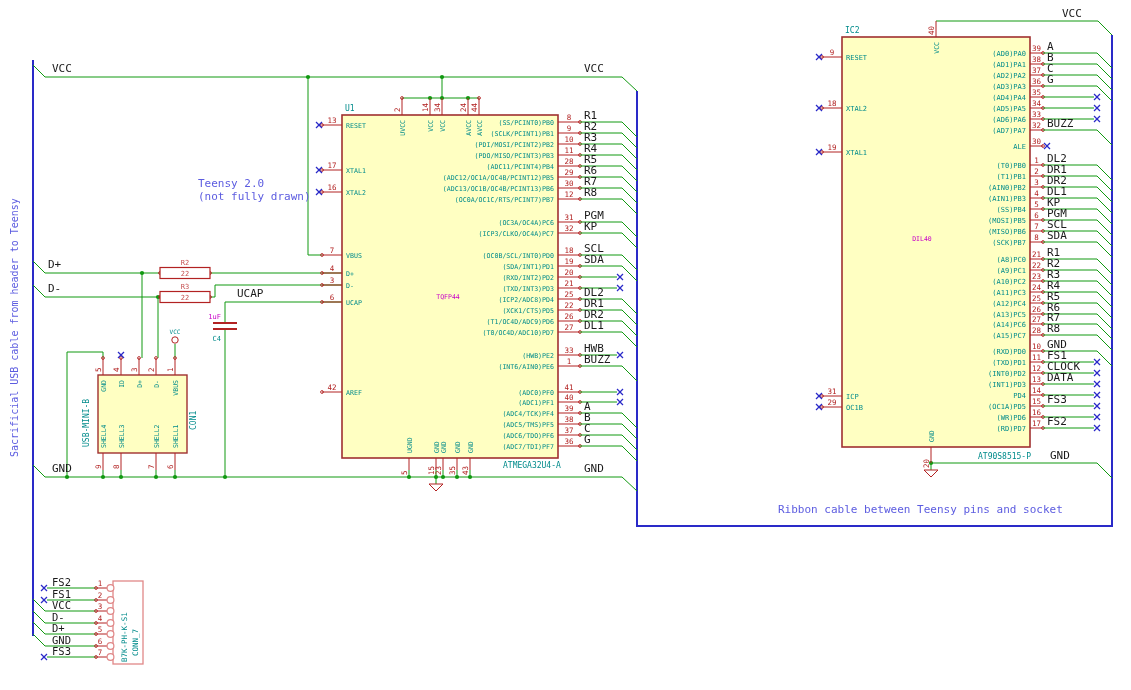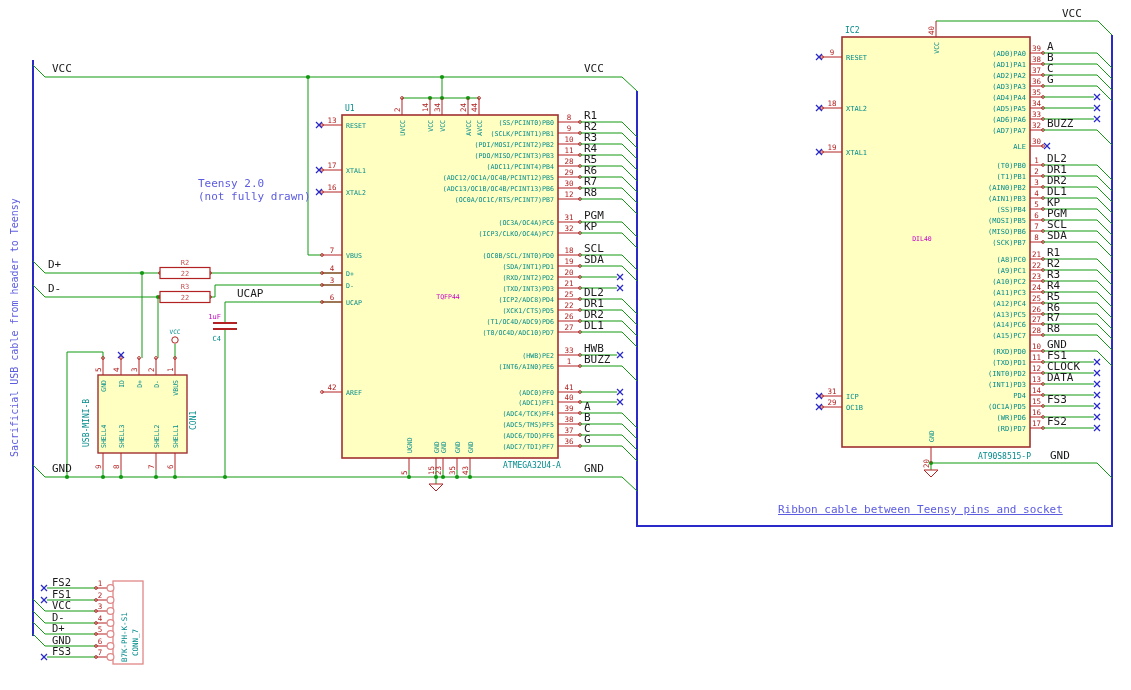--- a/index.html
+++ b/index.html
@@ -2,21 +2,21 @@
 <html><head>
 <meta charset="utf-8">
 <style>
   html,body{margin:0;padding:0;background:#ffffff;}
   #stage{position:relative;width:1131px;height:690px;background:#ffffff;overflow:hidden;
          font-family:"DejaVu Sans Mono", monospace;}
   #schematic{position:absolute;left:0;top:0;}
   .note{position:absolute;color:#5c5ce0;font-size:11px;line-height:13px;white-space:pre;}
   #note-vertical{left:8px;top:457px;transform:rotate(-90deg);transform-origin:0 0;font-size:10px;}
   #note-teensy{left:198px;top:144px;margin-top:33px;}
-  #note-ribbon{left:778px;top:503px;text-decoration:underline;}
+  #note-ribbon{left:778px;top:503px;}
   text{font-family:"DejaVu Sans Mono", monospace;}
 </style>
 </head>
 <body>
 
 <div id="stage">
   <svg id="schematic" width="1131" height="690" viewBox="0 0 1131 690">
       <g>
         <polyline points="33,60 33,636" fill="none" stroke="#2a2ac8" stroke-width="2"></polyline>
         <polyline points="637,91 637,526 1112,526 1112,35" fill="none" stroke="#2a2ac8" stroke-width="2"></polyline>

